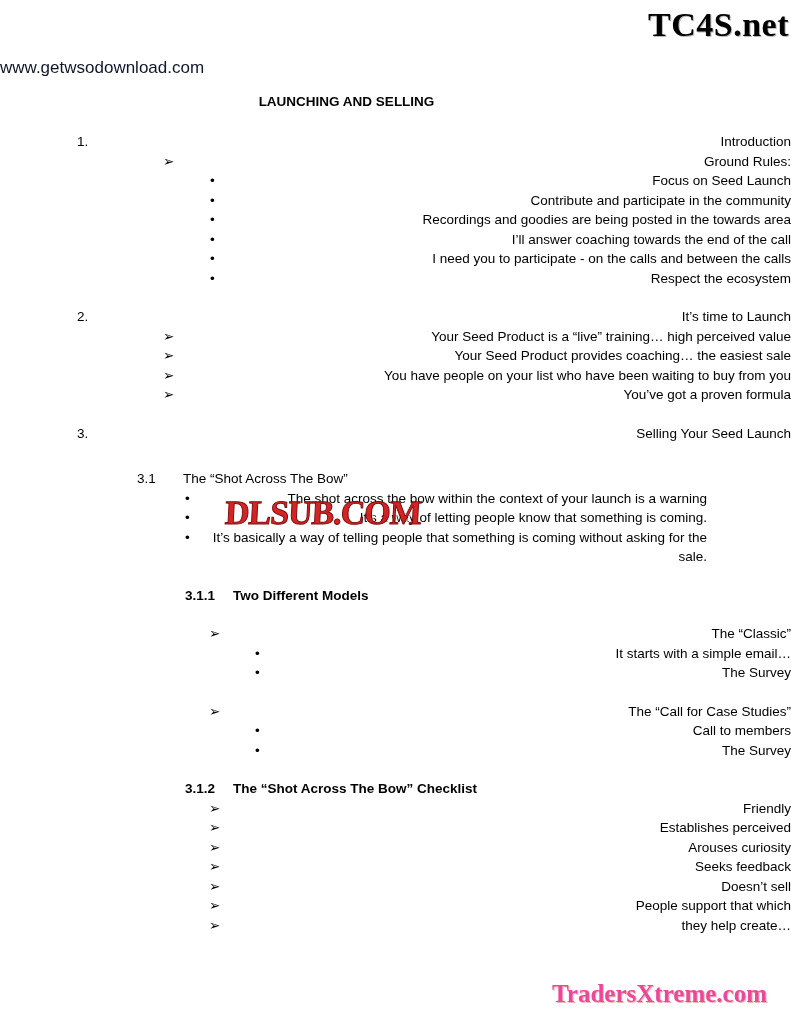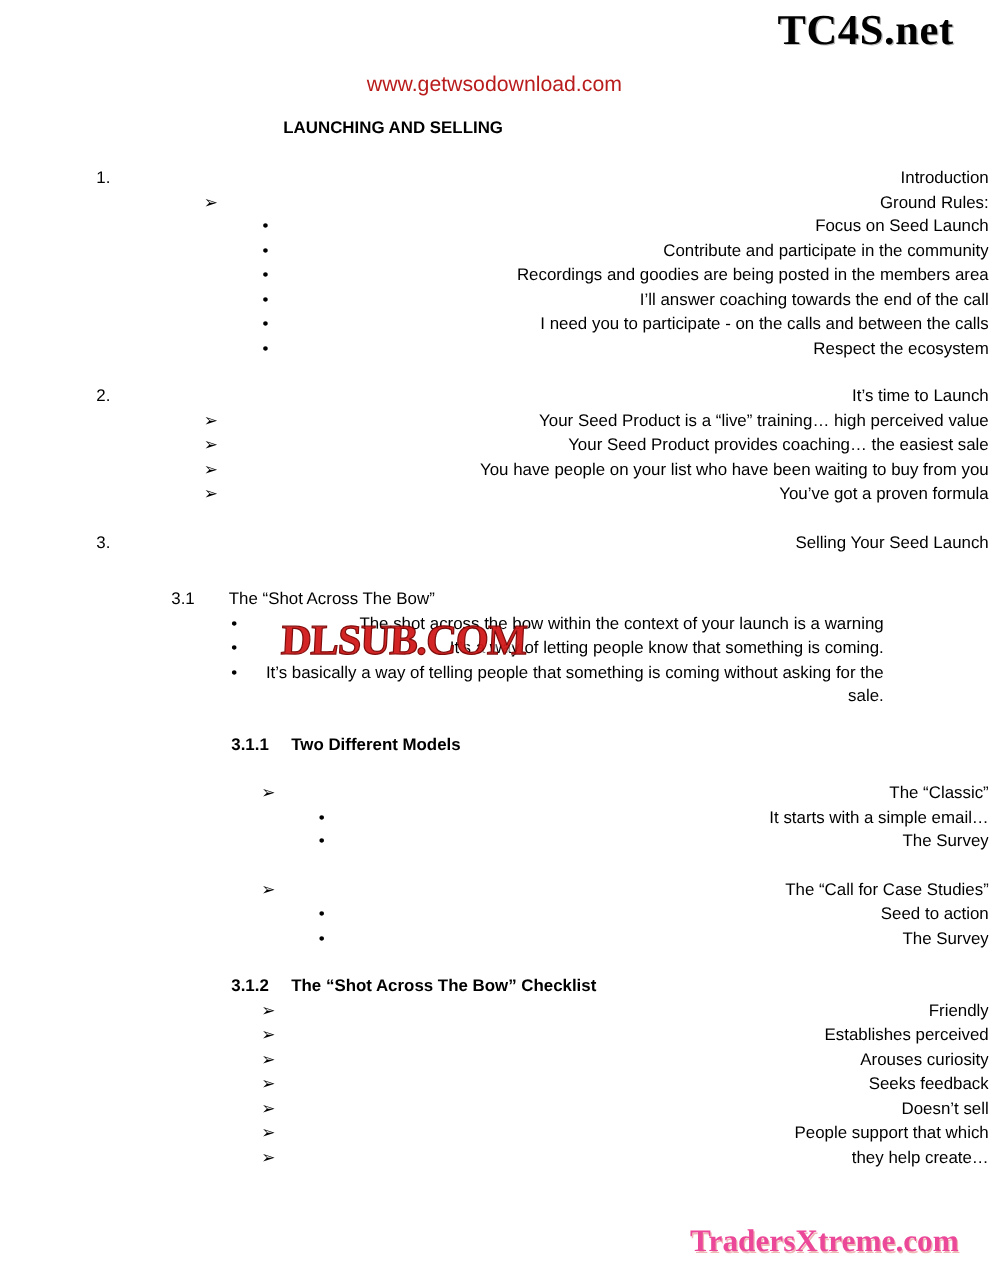--- a/index.html
+++ b/index.html
@@ -16,21 +16,21 @@
     width: 791px;
     height: 1024px;
     background: #ffffff;
     overflow: hidden;
   }
 
   
   .wm-topright {
     position: absolute;
     top: 6px;
-    right: 28px;
+    right: 2px;
     font-family: "Liberation Serif", serif;
     font-weight: bold;
     font-size: 34px;
     color: #000000;
     text-shadow: 1px 1px 0 #bbbbbb;
     letter-spacing: 0.5px;
   }
   .wm-bottomright {
     position: absolute;
     bottom: 16px;
@@ -55,32 +55,33 @@
     opacity: 0.95;
     transform: skewX(-3deg);
   }
 
   
   .url-line {
     position: absolute;
     top: 58px;
     left: 0;
     width: 791px;
-    text-align: center;
-    color: #b91c1c;
+    text-align: left;
+    color: #0f172a;
     font-size: 17px;
   }
   .doc-title {
     position: absolute;
     top: 94px;
     left: 0;
     width: 629px;
     text-align: center;
     font-weight: bold;
     font-size: 13.5px;
+    padding-left: 32px;
   }
 
   .content {
     position: absolute;
     top: 132px;
     left: 0;
     width: 791px;
     font-size: 13.5px;
     line-height: 19.5px;
   }
@@ -154,21 +155,21 @@
     <div class="row lvl-bullet">
       <span class="marker">•</span>
       <span class="text">Focus on Seed Launch</span>
     </div>
     <div class="row lvl-bullet">
       <span class="marker">•</span>
       <span class="text">Contribute and participate in the community</span>
     </div>
     <div class="row lvl-bullet">
       <span class="marker">•</span>
-      <span class="text">Recordings and goodies are being posted in the members area</span>
+      <span class="text">Recordings and goodies are being posted in the towards area</span>
     </div>
     <div class="row lvl-bullet">
       <span class="marker">•</span>
       <span class="text">I’ll answer coaching towards the end of the call</span>
     </div>
     <div class="row lvl-bullet">
       <span class="marker">•</span>
       <span class="text">I need you to participate - on the calls and between the calls</span>
     </div>
     <div class="row lvl-bullet">
@@ -246,21 +247,21 @@
     </div>
 
     <div class="gap-md"></div>
 
     <div class="row lvl-arrow2">
       <span class="marker">➢</span>
       <span class="text">The “Call for Case Studies”</span>
     </div>
     <div class="row lvl-bullet3">
       <span class="marker">•</span>
-      <span class="text">Seed to action</span>
+      <span class="text">Call to members</span>
     </div>
     <div class="row lvl-bullet3">
       <span class="marker">•</span>
       <span class="text">The Survey</span>
     </div>
 
     <div class="gap-md"></div>
 
     <div class="row lvl-sub subsec">
       <span class="sub-num">3.1.2</span><span>The “Shot Across The Bow” Checklist</span>

